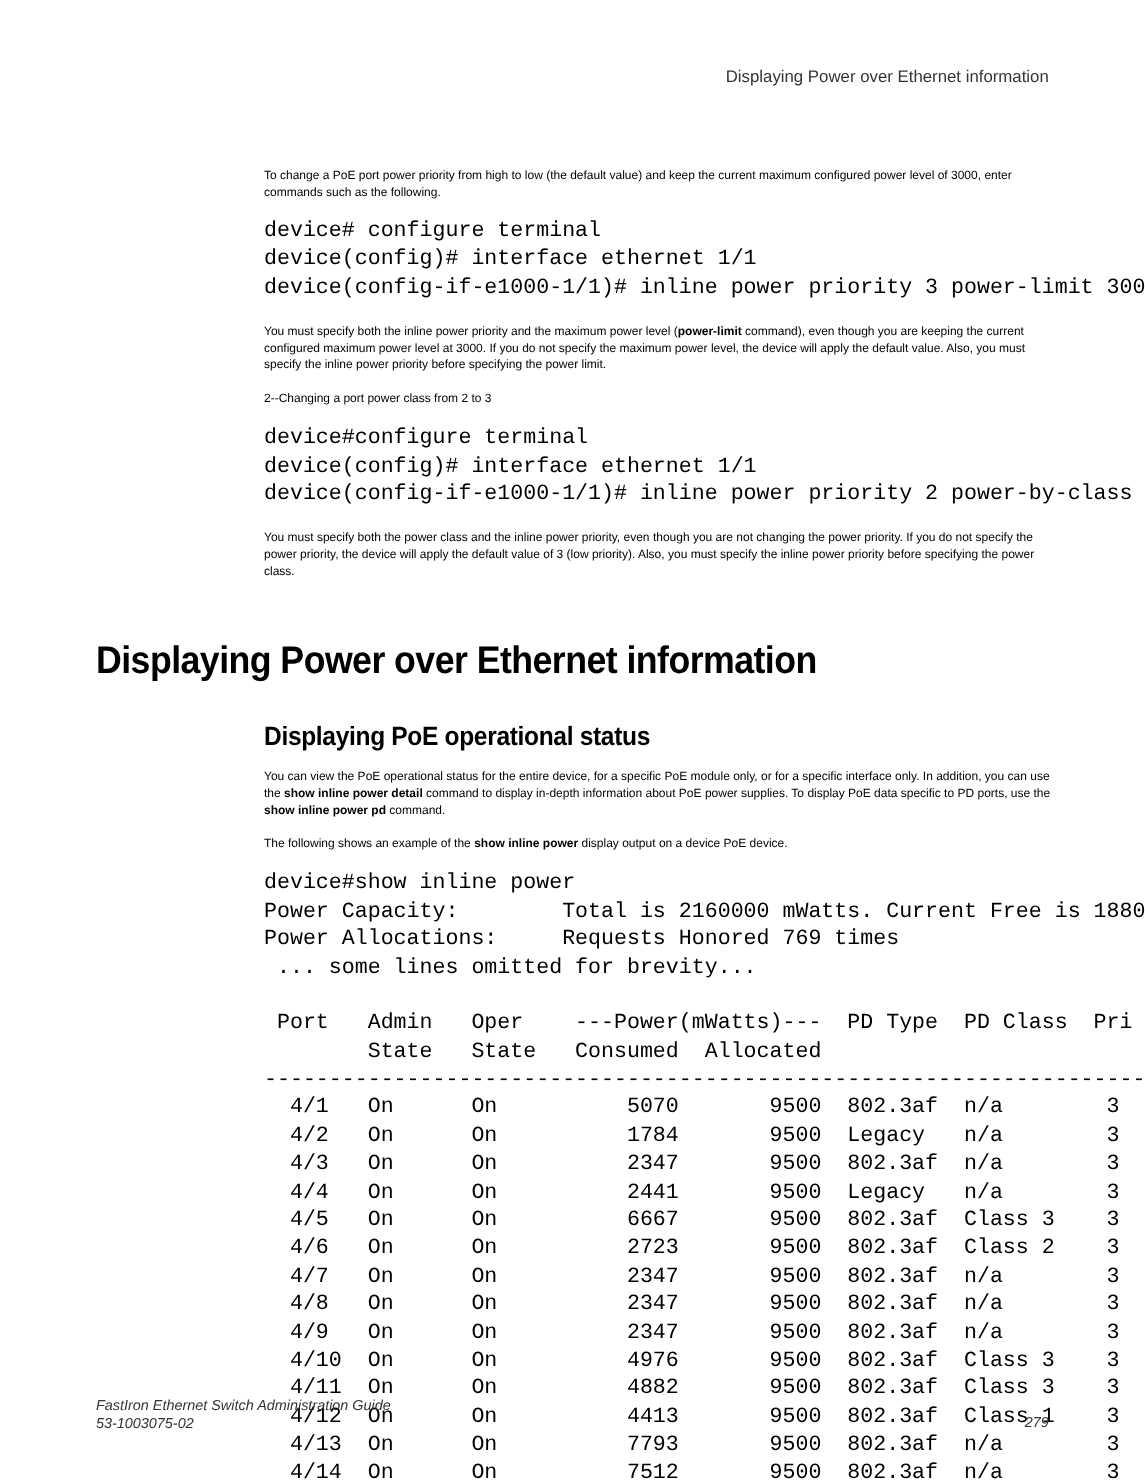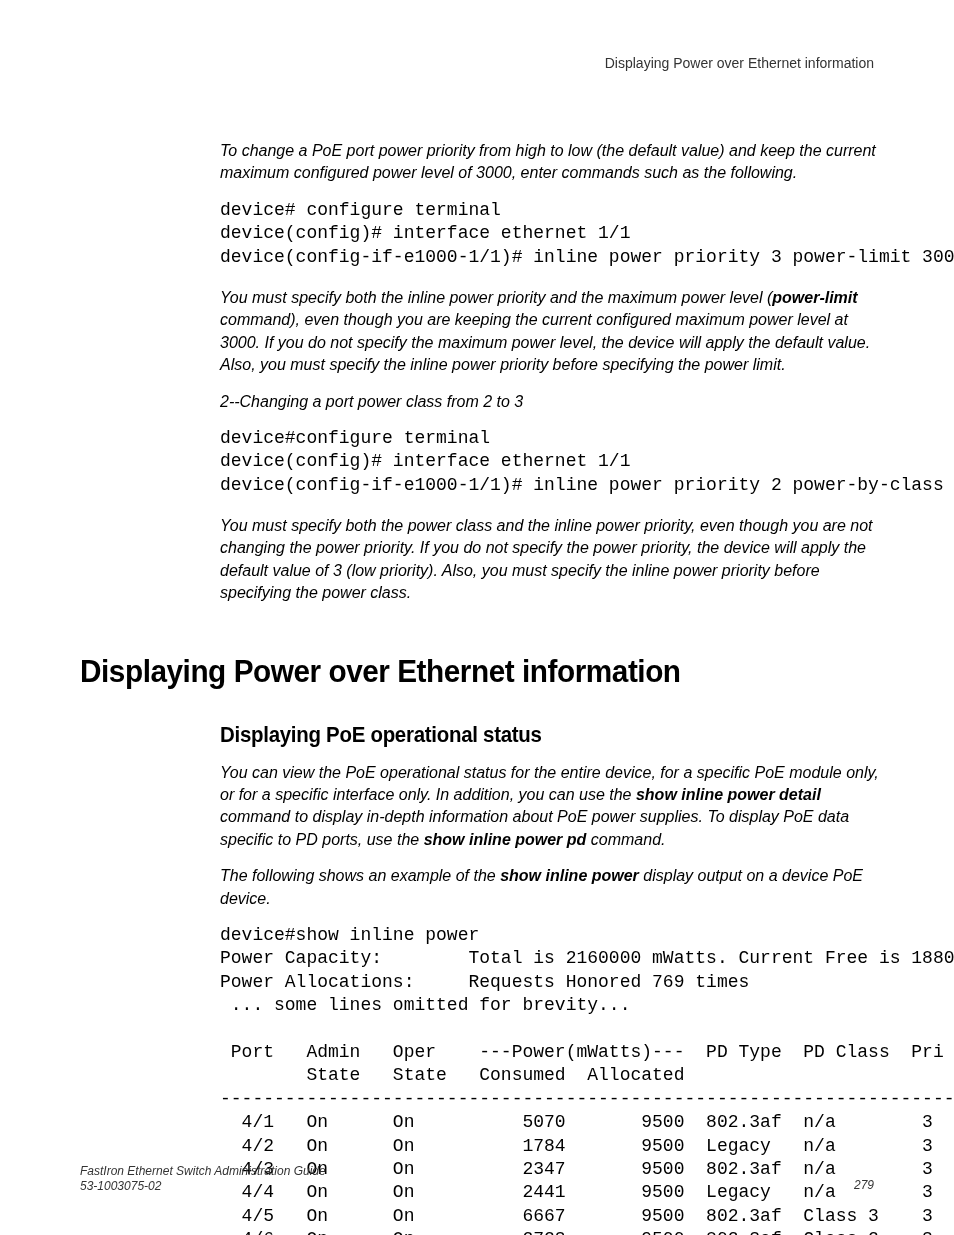--- a/index.html
+++ b/index.html
@@ -18,25 +18,24 @@
       right: 80px;
       font-size: 14px;
       color: #333;
     }
     .content {
       margin-top: 85px;
       margin-left: 140px;
       width: 660px;
     }
     .para {
-      font-size: 16px;
+      font-size: 10px;
       line-height: 1.4;
       margin-bottom: 14px;
       color: #000;
-      font-style: italic;
     }
     .code-block {
       font-family: "Courier New", Courier, monospace;
       font-size: 18px;
       white-space: pre;
       margin-bottom: 18px;
       margin-top: 6px;
       line-height: 1.3;
     }
     .bold { font-weight: bold; }

